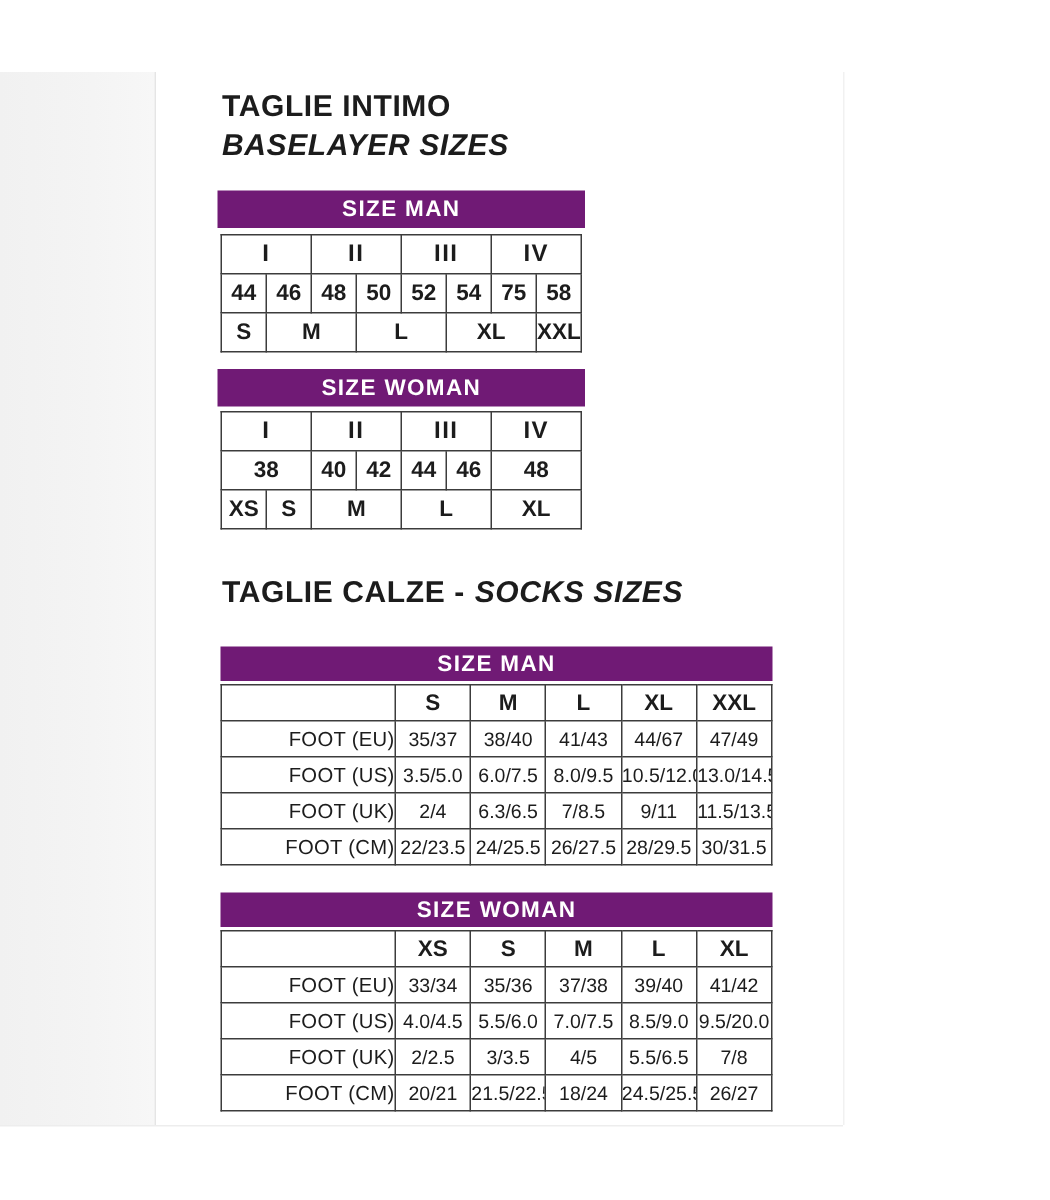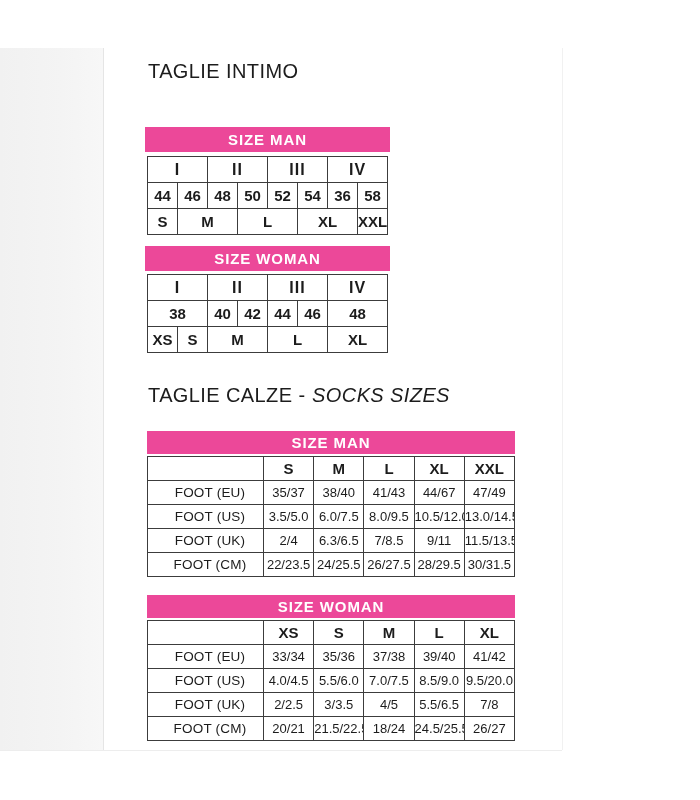--- a/index.html
+++ b/index.html
@@ -9,60 +9,61 @@
     -webkit-font-smoothing:antialiased;
   }
   .stage{position:absolute;inset:0;}
   
   .left-band{position:absolute;left:0;top:48px;width:103px;height:702px;
     background:linear-gradient(to right,#f1f1f1 0%,#f4f4f4 60%,#f7f7f7 100%);}
   .page-edge-v{position:absolute;left:103px;top:48px;width:1px;height:702px;background:#e5e5e5;}
   .page-edge-r{position:absolute;left:562px;top:48px;width:1px;height:702px;background:#f1f1f1;}
   .page-edge-b{position:absolute;left:0;top:750px;width:562px;height:1px;background:#ededed;}
 
-  .h1{position:absolute;font-weight:normal;font-size:20px;letter-spacing:0.4px;white-space:nowrap;}
+  .h1{position:absolute;font-weight:bold;font-size:20px;letter-spacing:0.4px;white-space:nowrap;}
   .h1 .it{font-style:italic;}
   #h-intimo1{left:148px;top:60px;}
   #h-intimo2{left:148px;top:86px;font-style:italic;}
   #h-socks{left:148px;top:384px;}
   #h-socks .pre{margin-right:0.33em;}
 
-  .bar{position:absolute;background:#ec4899;color:#fff;font-weight:bold;font-size:15px;
+  .bar{position:absolute;background:#701a75;color:#fff;font-weight:bold;font-size:15px;
     letter-spacing:0.9px;display:flex;align-items:center;justify-content:center;white-space:nowrap;}
   #bar-bl-man{left:145px;top:127px;width:245px;height:25px;}
   #bar-bl-woman{left:145px;top:246px;width:245px;height:25px;}
   #bar-sk-man{left:147px;top:431px;width:368px;height:23px;}
   #bar-sk-woman{left:147px;top:595px;width:368px;height:23px;}
 
   table{border-collapse:collapse;table-layout:fixed;position:absolute;background:#fff;}
   td{border:1.5px solid #3c3c3c;text-align:center;padding:0;overflow:hidden;white-space:nowrap;}
 
   .bl{width:241px;font-size:15px;font-weight:bold;}
   .bl td{height:25px;line-height:25px;}
   .bl .roman{font-size:16px;letter-spacing:1px;}
   #tbl-bl-man{left:147px;top:156px;}
   #tbl-bl-woman{left:147px;top:274px;}
 
   .sk{width:368px;font-size:13px;}
   .sk td{height:23px;line-height:23px;}
   .sk tr.hdr td{font-weight:bold;font-size:15px;}
-  .sk td.lbl{text-align:center;padding-left:9px;font-size:13.5px;letter-spacing:0.2px;}
+  .sk td.lbl{text-align:right;padding-left:9px;font-size:13.5px;letter-spacing:0.2px;}
   #tbl-sk-man{left:147px;top:456px;}
   #tbl-sk-woman{left:147px;top:620px;}
 </style>
 </head>
 <body>
 
 <div class="stage">
   <div class="left-band"></div>
   <div class="page-edge-v"></div>
   <div class="page-edge-r"></div>
   <div class="page-edge-b"></div>
 
   <div class="h1" id="h-intimo1">TAGLIE INTIMO</div>
+  <div class="h1" id="h-intimo2">BASELAYER SIZES</div>
 
   <div class="bar" id="bar-bl-man">SIZE MAN</div>
 
   <table class="bl" id="tbl-bl-man">
     <colgroup>
         <col span="8" style="width:12.5%">
       </colgroup>
     <tbody>
         <tr>
       <td colspan="2" class="roman">I</td>
@@ -70,21 +71,21 @@
       <td colspan="2" class="roman">III</td>
       <td colspan="2" class="roman">IV</td>
     </tr>
     <tr>
       <td>44</td>
       <td>46</td>
       <td>48</td>
       <td>50</td>
       <td>52</td>
       <td>54</td>
-      <td>36</td>
+      <td>75</td>
       <td>58</td>
     </tr>
     <tr>
       <td>S</td>
       <td colspan="2">M</td>
       <td colspan="2">L</td>
       <td colspan="2">XL</td>
       <td>XXL</td>
     </tr>
   </tbody>

